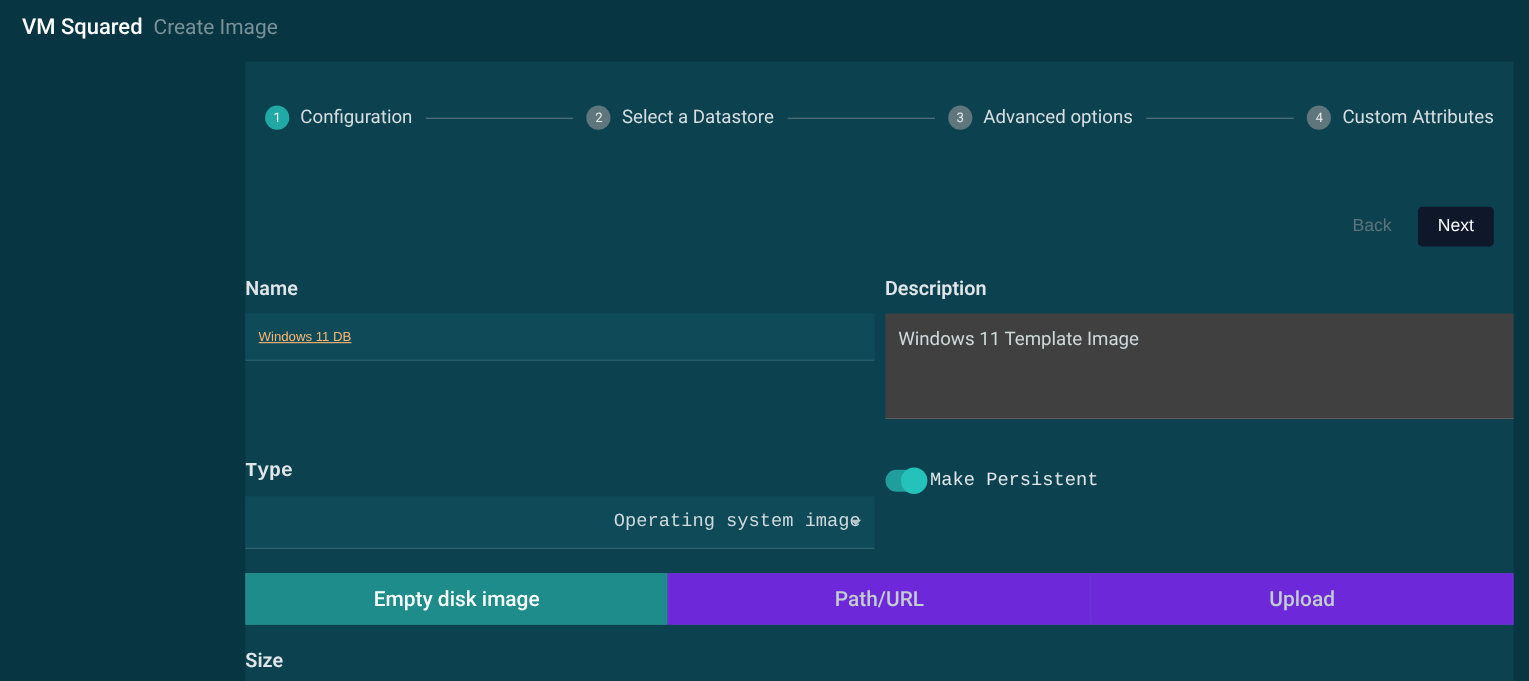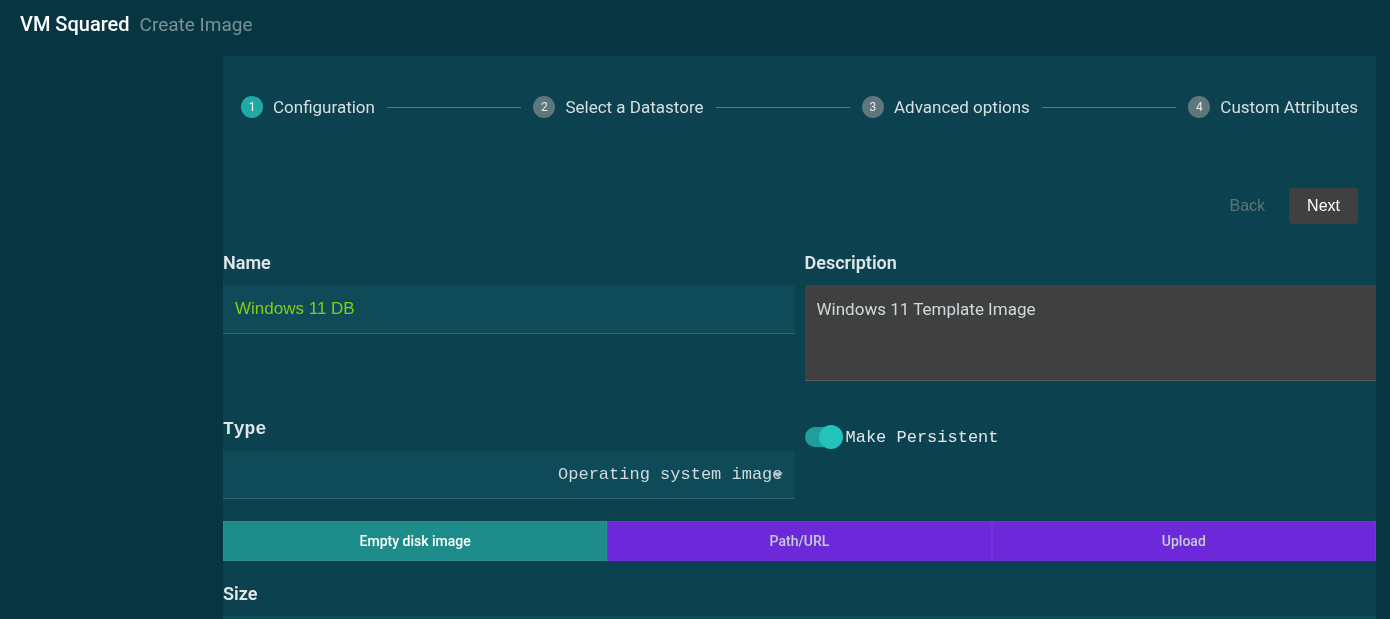--- a/index.html
+++ b/index.html
@@ -87,21 +87,21 @@
     .btn-back {
       background: transparent;
       border: none;
       color: #5d747b;
       font-size: 16px;
       cursor: pointer;
       padding: 8px 4px;
       text-align: right;
     }
     .btn-next {
-      background: #404040;
+      background: #0f172a;
       border: none;
       color: #ffffff;
       font-size: 16px;
       font-weight: 500;
       padding: 9px 18px;
       border-radius: 4px;
       cursor: pointer;
     }
     .form-row {
       display: flex;
@@ -124,23 +124,24 @@
     }
     .wrap-right {
       padding: 0 0 0 0;
     }
     .text-input {
       width: 100%;
       background: #0f4a59;
       border: none;
       border-bottom: 1px solid rgba(255,255,255,0.15);
       padding: 14px 12px;
-      color: #84cc16;
-      font-size: 17px;
+      color: #fdba74;
+      font-size: 12px;
       outline: none;
+      text-decoration: underline;
     }
     .textarea-input {
       width: 100%;
       background: #404040;
       border: none;
       border-bottom: 1px solid rgba(255,255,255,0.15);
       padding: 14px 12px;
       color: #cfdadd;
       font-size: 17px;
       outline: none;
@@ -207,21 +208,21 @@
     .tabbar {
       display: flex;
       margin-top: 22px;
       margin-bottom: 0;
       padding: 0 0;
     }
     .tab {
       flex: 1;
       text-align: center;
       padding: 11px 0;
-      font-size: 14px;
+      font-size: 19px;
       font-weight: 500;
       cursor: pointer;
       border: 1px solid rgba(255,255,255,0.05);
     }
     .tab.active {
       background: #1d8c8a;
       color: #ffffff;
     }
     .tab.inactive {
       background: #6d28d9;

